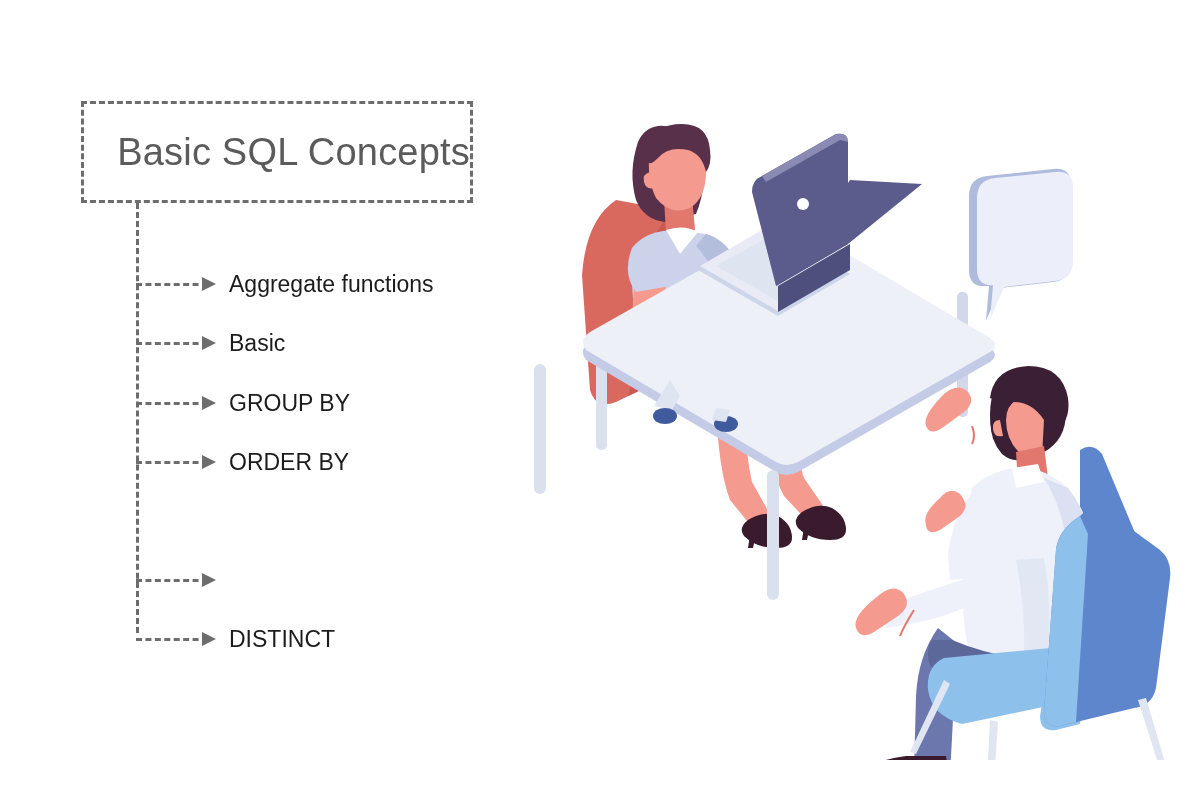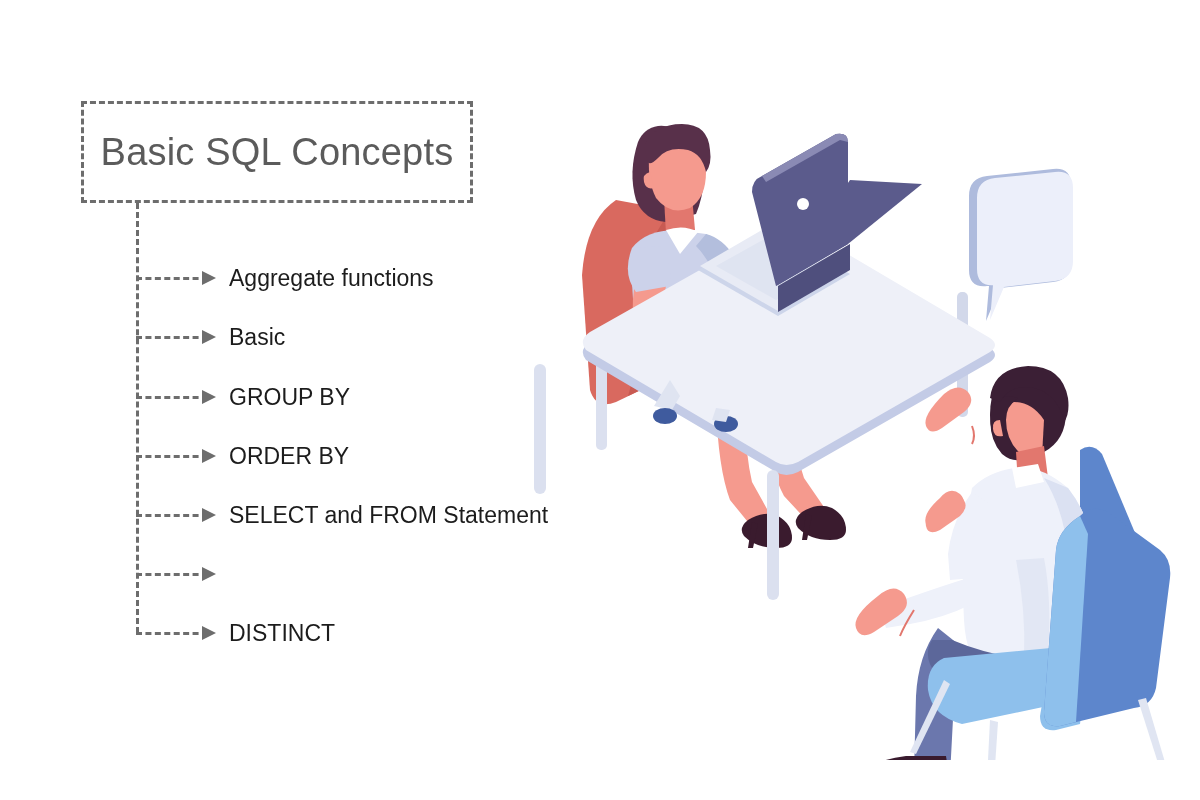--- a/index.html
+++ b/index.html
@@ -28,21 +28,21 @@
   #title-box {
     position: absolute;
     left: 81px;
     top: 101px;
     width: 392px;
     height: 102px;
     border: 3px dashed #6d6d6d;
     box-sizing: border-box;
     display: flex;
     align-items: center;
-    justify-content: center;
+    justify-content: flex-end;
   }
   #title-text {
     font-size: 38px;
     color: #5b5b5b;
     letter-spacing: 0.2px;
     font-weight: 400;
     white-space: nowrap;
   }
 
   
@@ -51,21 +51,21 @@
     left: 136px;
     top: 203px;
     width: 0;
     height: 430px;
     border-left: 3px dashed #6d6d6d;
   }
 
   #items {
     position: absolute;
     left: 0;
-    top: 0;
+    top: 6px;
     width: 600px;
     height: 575px;
     text-decoration: underline;
   }
   .item {
     position: absolute;
     left: 136px;
     height: 28px;
     display: flex;
     align-items: center;
@@ -154,27 +154,20 @@
     </div>
 
     <div class="item" style="top:383px">
       <span class="branch">
         <span class="line"></span>
           <span class="head"></span>
       </span>
       <span class="item-label">GROUP BY</span>
     </div>
 
-    <div class="item" style="top:501px">
-      <span class="branch">
-        <span class="line"></span>
-          <span class="head"></span>
-      </span>
-      <span class="item-label">SELECT and FROM Statement</span>
-    </div>
 
     <div class="item" style="top:560px">
       <span class="branch">
         <span class="line"></span>
           <span class="head"></span>
       </span>
     </div>
 
     <div class="item" style="top:619px">
       <span class="branch">

